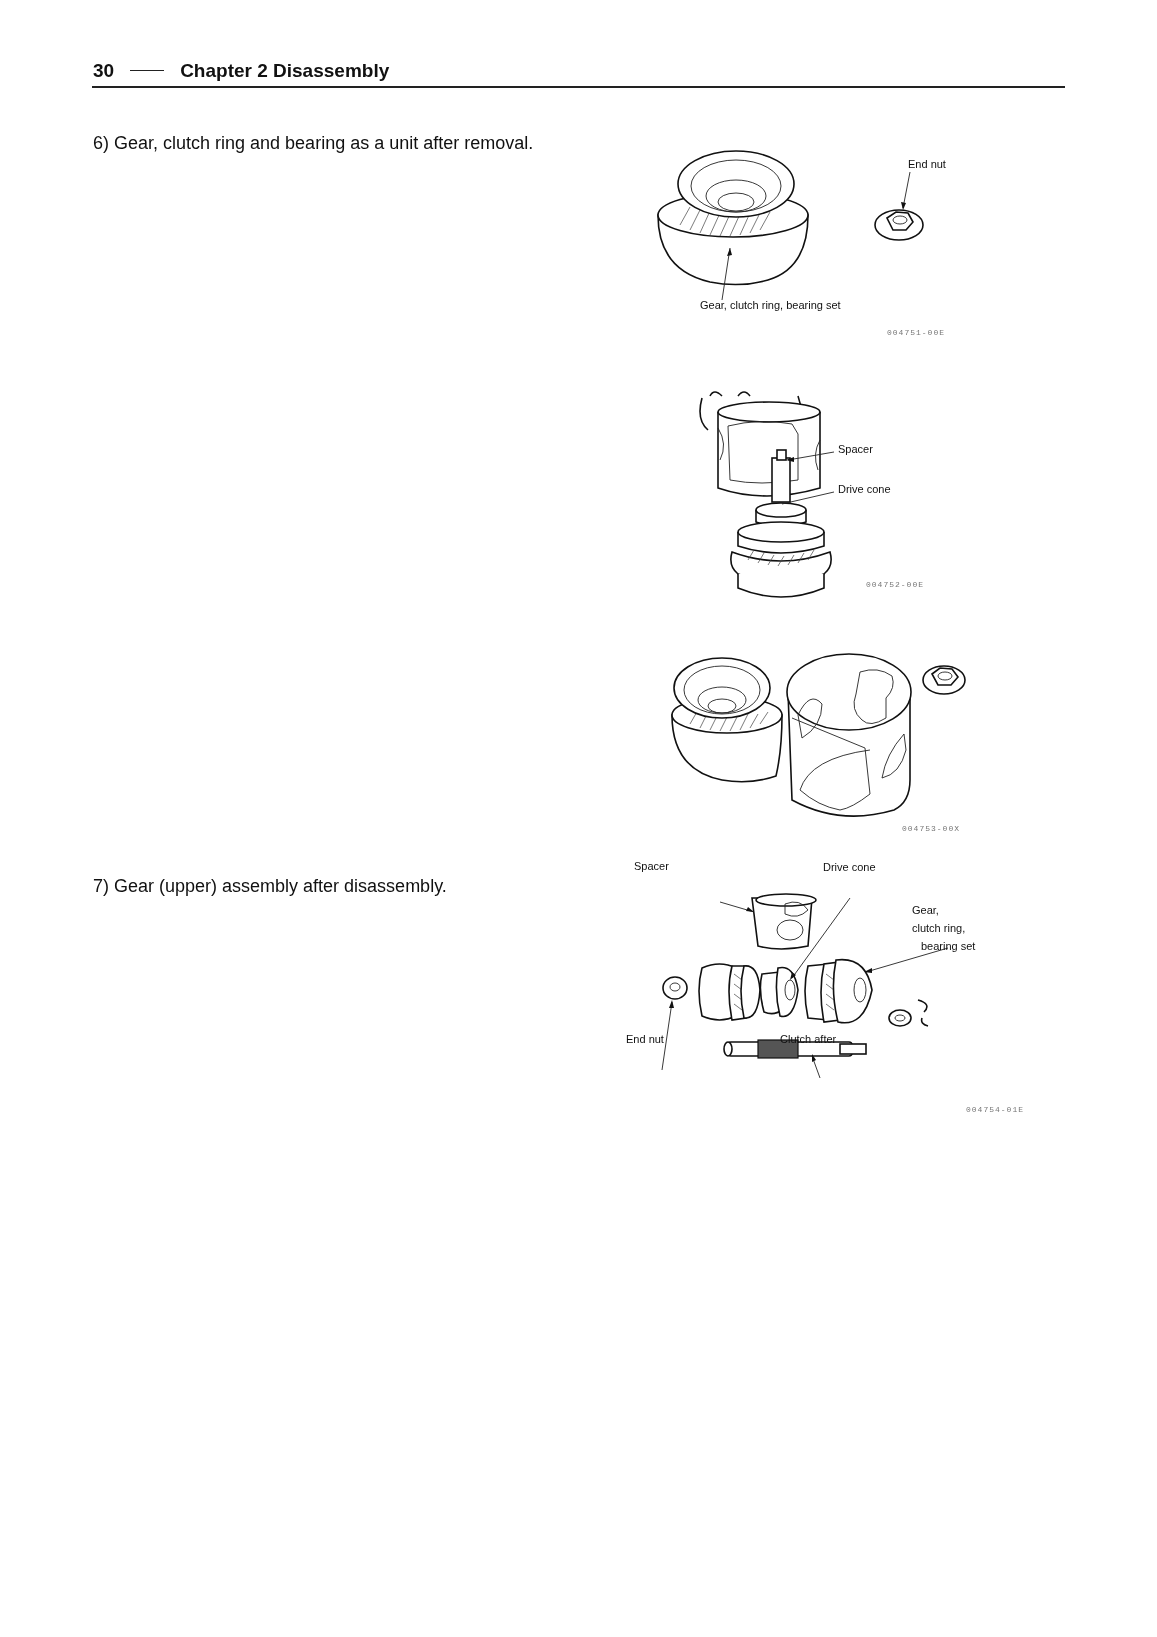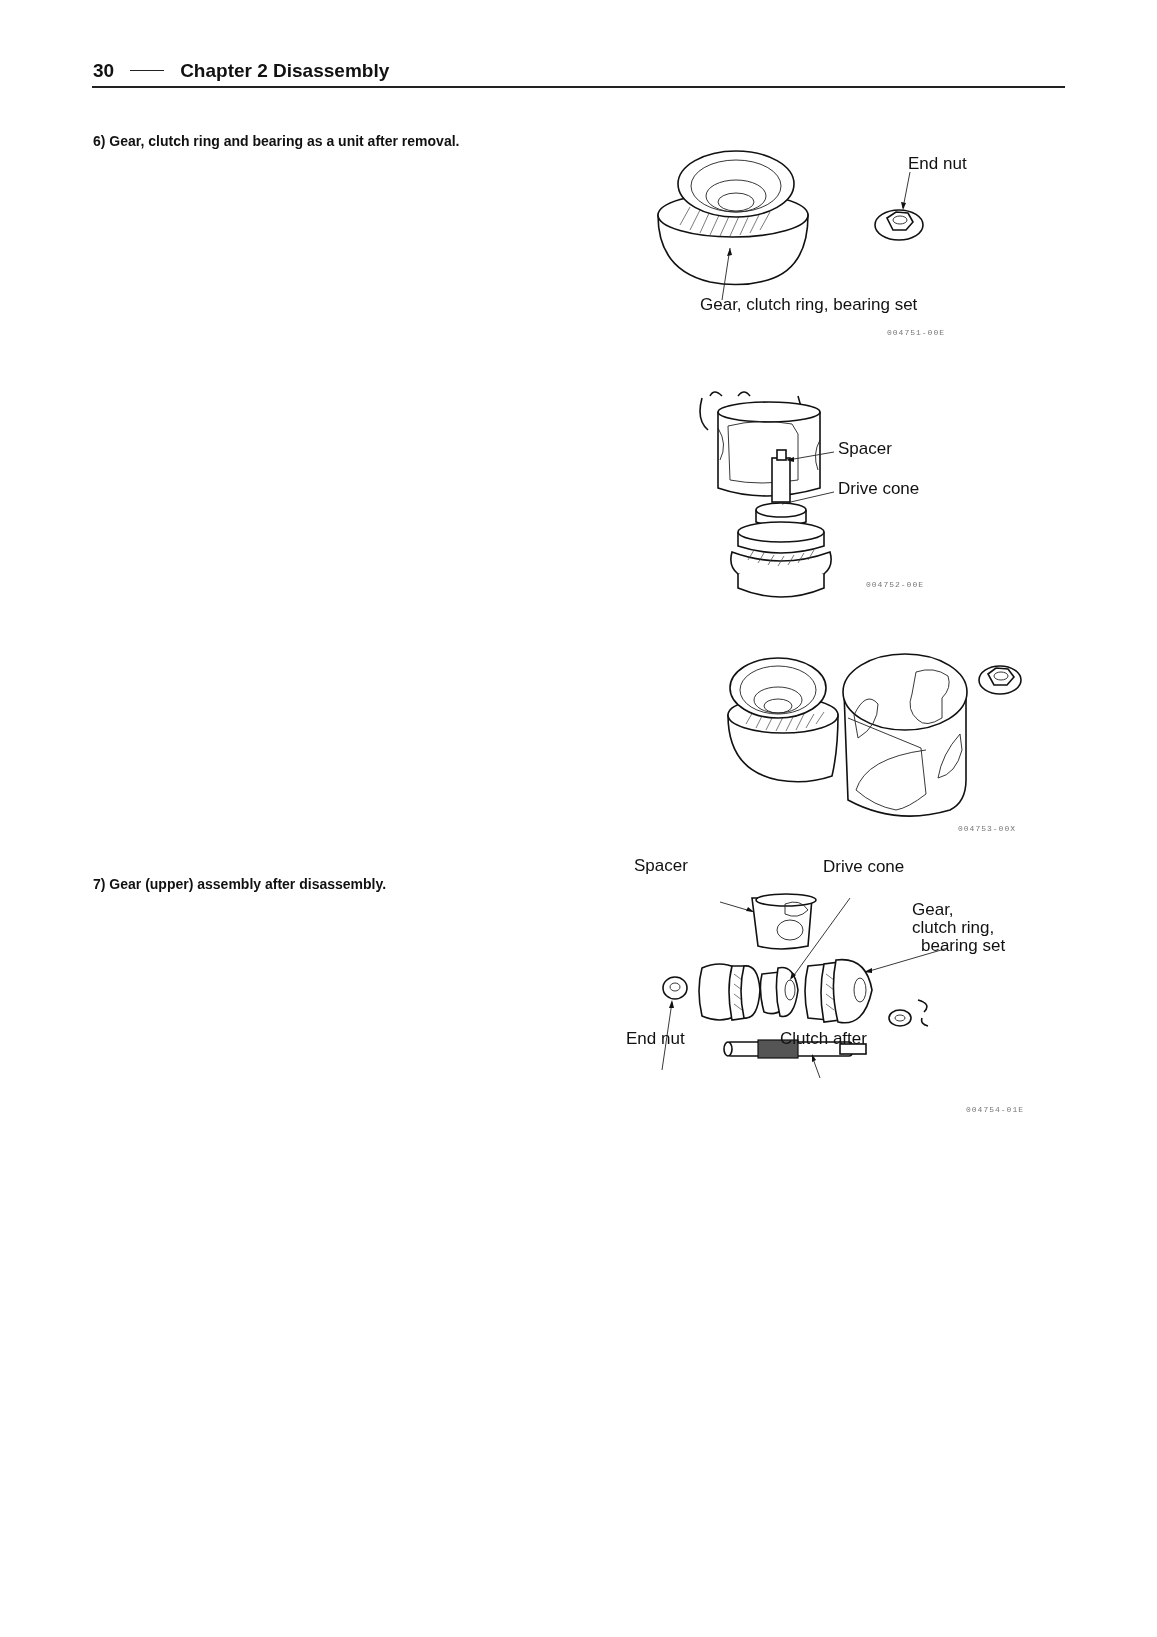--- a/index.html
+++ b/index.html
@@ -2,22 +2,22 @@
 <html><head>
 <meta charset="utf-8">
 <style>
   html, body { margin: 0; padding: 0; background: #ffffff; }
   body { width: 1157px; height: 1637px; position: relative; overflow: hidden;
          font-family: "Liberation Sans", sans-serif; color: #111; }
   .abs { position: absolute; }
   .header { left: 93px; top: 60px; font-size: 19px; font-weight: bold; color: #111; white-space: nowrap; }
   .header .dash { display: inline-block; width: 34px; border-top: 1.5px solid #222; vertical-align: middle; margin: 0 16px 0 16px; position: relative; top: -1px; }
   .rule { left: 92px; top: 86px; width: 973px; height: 0; border-top: 2.5px solid #222; }
-  .step { font-size: 14px; color: #111; white-space: nowrap; font-weight: bold; }
-  .label { font-size: 17px; color: #111; white-space: nowrap; line-height: 18px; }
+  .step { font-size: 18px; color: #111; white-space: nowrap; }
+  .label { font-size: 11px; color: #111; white-space: nowrap; line-height: 18px; }
   .code { font-family: "Liberation Mono", monospace; font-size: 8px; color: #777; letter-spacing: 1px; white-space: nowrap; }
   svg { position: absolute; overflow: visible; }
   svg .ln { fill: none; stroke: #111; stroke-width: 1.6; }
   svg .th { fill: none; stroke: #222; stroke-width: 0.9; }
   svg .wf { fill: #fff; stroke: #111; stroke-width: 1.6; }
   svg .hatch { fill: none; stroke: #444; stroke-width: 0.7; }
 </style>
 </head>
 <body>
 
@@ -82,21 +82,21 @@
 
     <line class="th" x1="154" y1="92" x2="108" y2="100"></line>
     <path d="M106,100 l8,-3 l0,5 z" fill="#111"></path>
     <line class="th" x1="154" y1="132" x2="102" y2="144"></line>
   </svg>
   <div class="abs label" style="left:158px; top:80px;">Spacer</div>
   <div class="abs label" style="left:158px; top:120px;">Drive cone</div>
   <div class="abs code" style="left:186px; top:220px;">004752-00E</div>
 </div>
 
-<div class="abs" style="left:716px; top:630px; width:330px; height:220px;">
+<div class="abs" style="left:660px; top:630px; width:330px; height:220px;">
   <svg width="330" height="220">
 
     <path class="wf" d="M12,85 Q12,140 62,150 Q90,155 116,146 Q122,120 122,85 Z"></path>
     <ellipse class="wf" cx="67" cy="85" rx="55" ry="18"></ellipse>
     <g class="hatch">
       <path d="M30,94 l8,-14 M40,98 l8,-16 M50,100 l8,-16 M60,101 l8,-16 M70,101 l8,-16 M80,100 l8,-16 M90,98 l8,-14 M100,94 l8,-12"></path>
     </g>
     <ellipse class="wf" cx="62" cy="58" rx="48" ry="30"></ellipse>
     <ellipse class="th" cx="62" cy="60" rx="38" ry="24"></ellipse>
     <ellipse class="th" cx="62" cy="70" rx="24" ry="13"></ellipse>

